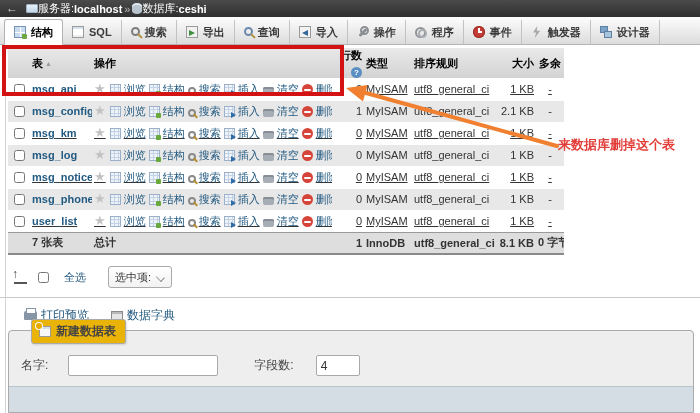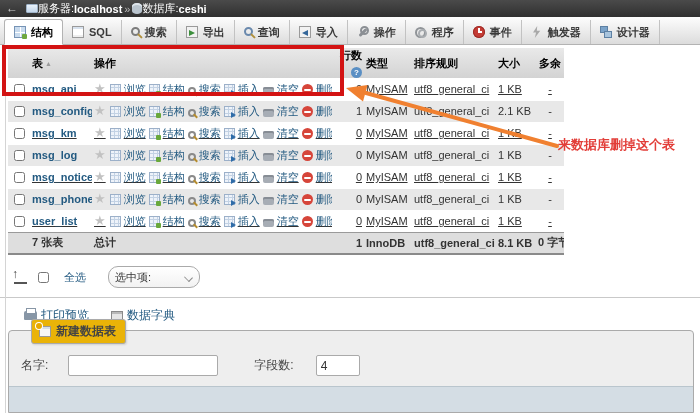--- a/index.html
+++ b/index.html
@@ -54,21 +54,21 @@
   .tbl th { background:linear-gradient(#e9e9e9,#d3d3d3); font-weight:bold; color:#000; text-align:left; height:22px; padding:0 2px; }
   .tbl td { height:22px; padding:0 2px; white-space:nowrap; overflow:hidden; }
   .tbl tr.odd td { background:#fff;text-decoration:underline; }
   .tbl tr.even td { background:#e8e8e8; border-top:1px solid #fff; border-bottom:1px solid #fff; }
   .tbl .c-check { width:22px; text-align:center; }
   .tbl .c-name { width:62px; }
   .tbl .c-act { width:240px; }
   .tbl .c-rows { width:32px; text-align:right; }
   .tbl .c-type { width:48px; }
   .tbl .c-coll { width:84px;margin-left:7px; }
-  .tbl .c-size { width:40px; }
+  .tbl .c-size { width:40px; text-align:right; }
   .tbl .c-over { width:28px; text-align:center; }
   .tbl-name { color:#235a81; font-weight:bold; cursor:pointer; }
   .act-link { color:#235a81; cursor:pointer; margin-right:3px; white-space:nowrap; }
   .sort-arrow { font-size:7px; color:#9a9a9a; vertical-align:1px; margin-left:2px; }
   .help-icon { display:inline-block; width:11px; height:11px; border-radius:50%; background:#5a8fc4; color:#fff; font-size:8px; font-weight:bold; text-align:center; line-height:11px; vertical-align:-2px; margin-left:3px; cursor:pointer; }
   .row-check { width:11px; height:11px; vertical-align:middle; }
   .star { color:#c2c2c2; font-size:13px; margin-right:4px; cursor:pointer; }
   .sum-row td { background:#dedede; font-weight:bold; border-top:1px solid #9a9a9a; border-bottom:2px solid #8a8a8a; }
 
   
@@ -83,21 +83,21 @@
   .ai-empty { width:11px; height:8px; background:#a7adb5; border-radius:2px; box-shadow:inset 0 2px 0 #878d95; }
   .ai-drop { width:11px; height:11px; background:#d6453a; border-radius:50%; }
   .ai-drop::after { content:""; position:absolute; left:2px; top:5px; width:7px; height:2px; background:#fff; border-radius:1px; }
 
   
   .bulk { display:flex; align-items:center; margin:10px 0 0 10px; font-size:11px; height:24px; }
   .sel-mark { position:relative; width:20px; height:15px; margin-right:8px; }
   .sel-mark .up { position:absolute; left:2px; top:-3px; color:#444; font-weight:bold; font-size:12px; }
   .sel-mark .line { position:absolute; left:4px; bottom:1px; width:13px; height:2px; background:#555; }
   .checkall-label { color:#235a81; margin-left:15px; cursor:pointer; }
-  .fake-select { position:relative; margin-left:22px; width:92px; height:22px; border:1px solid #aaa; border-radius:10px; background:linear-gradient(#fff,#f2f2f2); font-size:11px; color:#333; padding:3px 6px; cursor:pointer; }
+  .fake-select { position:relative; margin-left:22px; width:64px; height:22px; border:1px solid #aaa; border-radius:3px; background:linear-gradient(#fff,#f2f2f2); font-size:11px; color:#333; padding:3px 6px; cursor:pointer; }
   .fake-select::after { content:""; position:absolute; right:7px; top:7px; width:6px; height:6px; border-right:1px solid #888; border-bottom:1px solid #888; transform:rotate(45deg) scaleY(.8); }
 
   .divider { margin:8px 0 0 0; border:none; border-top:1px solid #c9c9c9; }
 
   
   .links { display:flex; align-items:center; gap:6px; margin:9px 0 0 8px; font-size:12px; }
   .link { color:#235a81; cursor:pointer; display:inline-flex; align-items:center; gap:4px;padding-left:16px; }
   .ic-print { width:13px; height:9px; background:#8796a6; border-radius:2px 2px 1px 1px; position:relative; display:inline-block; }
   .ic-print::after { content:""; position:absolute; top:-3px; left:2px; width:8px; height:4px; background:#fff; border:1px solid #8796a6; }
   .ic-dict { width:12px; height:10px; border:1px solid #8a8a8a; background:#e6e6e6; box-shadow:inset 0 2px 0 #b9b9b9; display:inline-block; }

